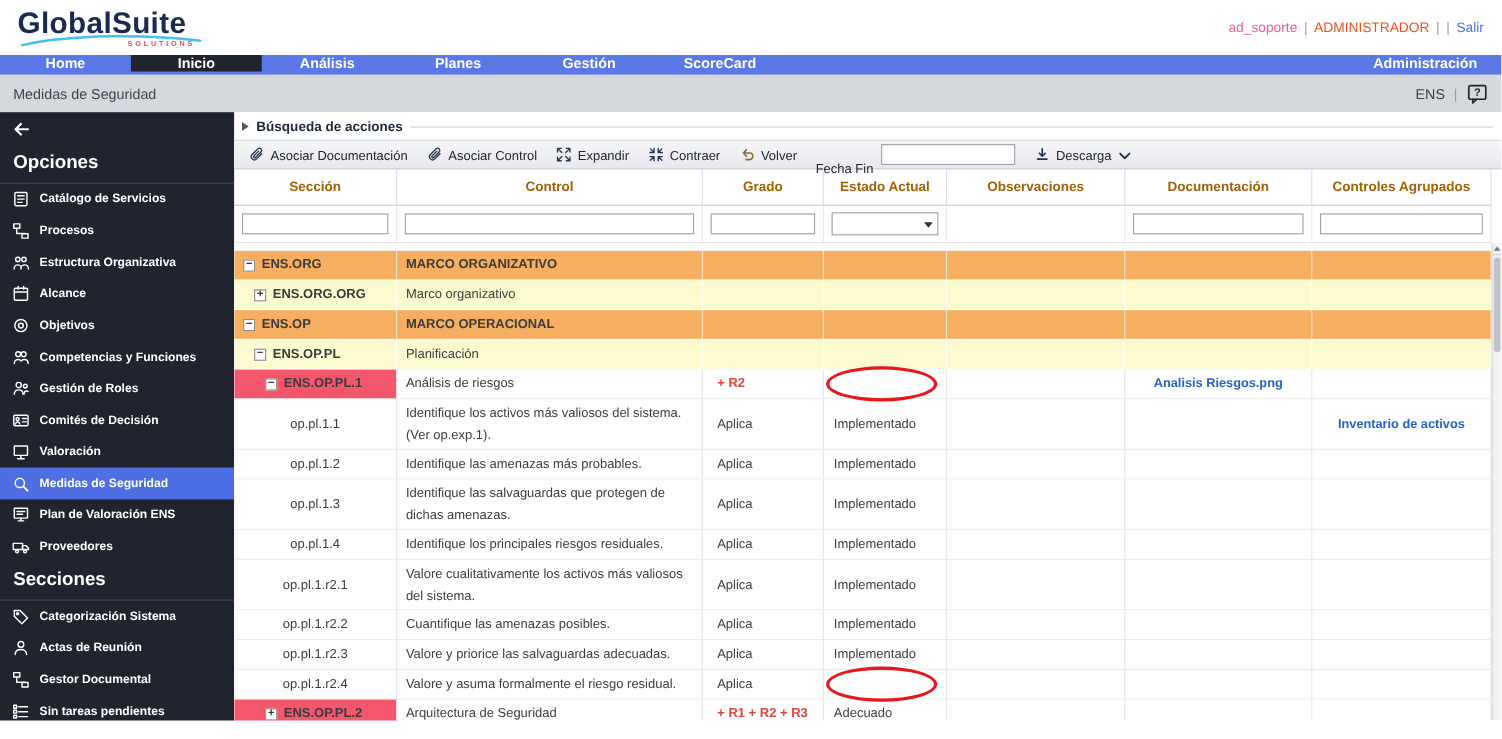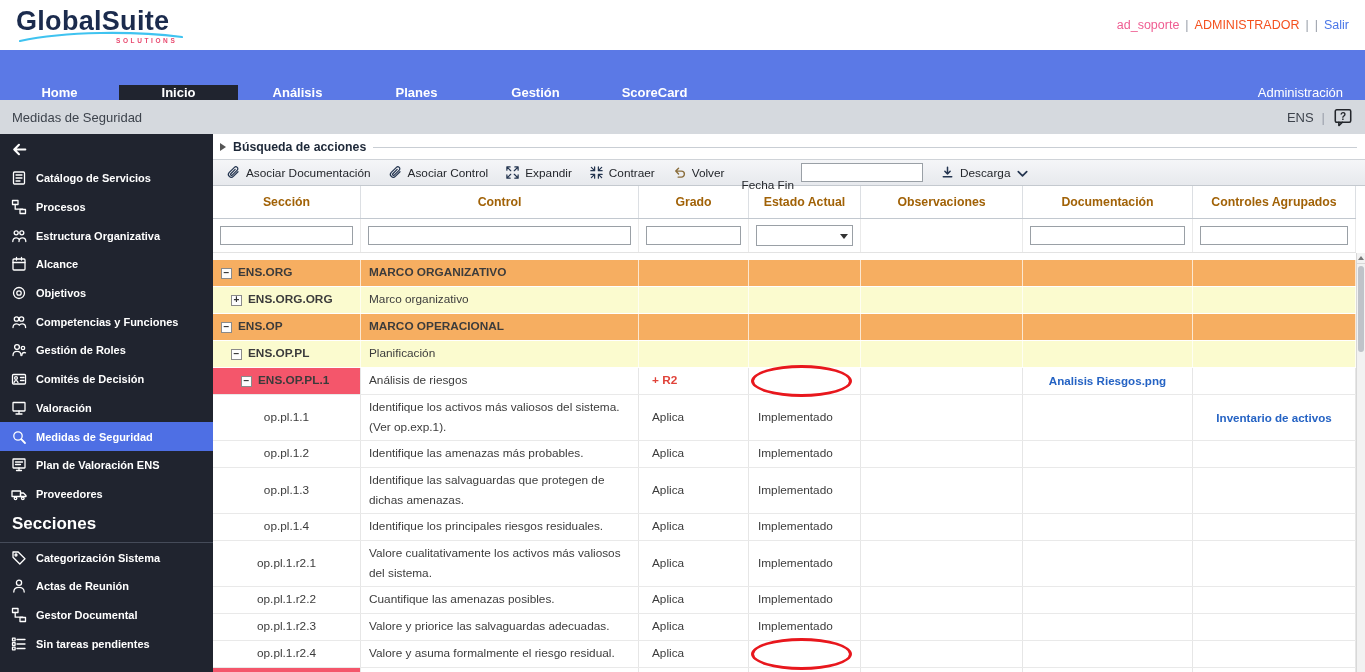--- a/index.html
+++ b/index.html
@@ -17,24 +17,24 @@
   
   .topbar{height:50px;display:flex;align-items:center;justify-content:space-between;padding:0 16px;background:#fff;}
   .logo{position:relative;width:210px;height:42px;}
   .logo-text{font-size:27px;font-weight:700;color:#1b2b4d;letter-spacing:.3px;line-height:34px;}
   .logo-swoosh{position:absolute;left:2px;top:26px;width:168px;height:13px;}
   .logo-sub{position:absolute;left:100px;top:33px;font-size:6.5px;letter-spacing:2.6px;color:#e8486e;font-weight:700;}
   .userbox{display:flex;align-items:center;gap:6px;font-size:12.5px;}
   .user{color:#ef5d92;} .role{color:#f4511e;} .salir{color:#4a77e8;cursor:pointer;} .sep{color:#9aa0aa;}
 
   
-  .nav{height:50px;background:var(--nav-blue);display:flex;align-items:flex-end;}
+  .nav{height:18px;background:var(--nav-blue);display:flex;align-items:flex-start;}
   .nav-item{width:119px;display:flex;align-items:center;justify-content:center;color:#fff;font-size:13px;font-weight:600;cursor:pointer;}
   .nav-item.active{background:var(--sidebar-dark);}
-  .nav-right{margin-left:auto;padding:0 22px;display:flex;align-items:center;color:#fff;font-size:13px;font-weight:400;cursor:pointer;}
+  .nav-right{margin-left:auto;padding:0 22px;display:flex;align-items:center;color:#fff;font-size:13px;font-weight:700;cursor:pointer;}
 
   
   .breadcrumb{height:34px;background:var(--breadcrumb-bg);display:flex;align-items:center;justify-content:space-between;padding:0 12px;font-size:13px;color:#3d434c;}
   .bc-right{display:flex;align-items:center;gap:8px;}
   .help-wrap{width:20px;height:19px;color:#23262b;cursor:pointer;}
 
   
   .layout{display:flex;height:553px;}
   .sidebar{width:213px;background:var(--sidebar-dark);color:#fff;flex:none;overflow:hidden;}
   .back-row{height:30px;display:flex;align-items:center;padding-left:10px;}
@@ -142,20 +142,21 @@
 
   <div class="sidebar">
     <div class="back-row">
       <span class="back-wrap icon">
         <svg viewBox="0 0 16 16" fill="none" stroke="currentColor" stroke-width="1.9" stroke-linecap="round" stroke-linejoin="round">
             <path d="M13.5 8H3M7.5 3.5L3 8l4.5 4.5"></path>
           </svg>
       </span>
     </div>
     <div id="sidebar-sections">
+        <div class="side-header">Opciones</div>
         <div class="side-item">
           <span class="icon">
             <svg viewBox="0 0 16 16" fill="none" stroke="currentColor" stroke-width="1.3" stroke-linecap="round" stroke-linejoin="round">
               <rect x="2.5" y="2" width="11" height="12" rx="1"></rect>
               <path d="M5 5h6M5 8h6M5 11h4"></path>
             </svg>
           </span>
           <span class="side-label">Catálogo de Servicios</span>
         </div>
         <div class="side-item">

